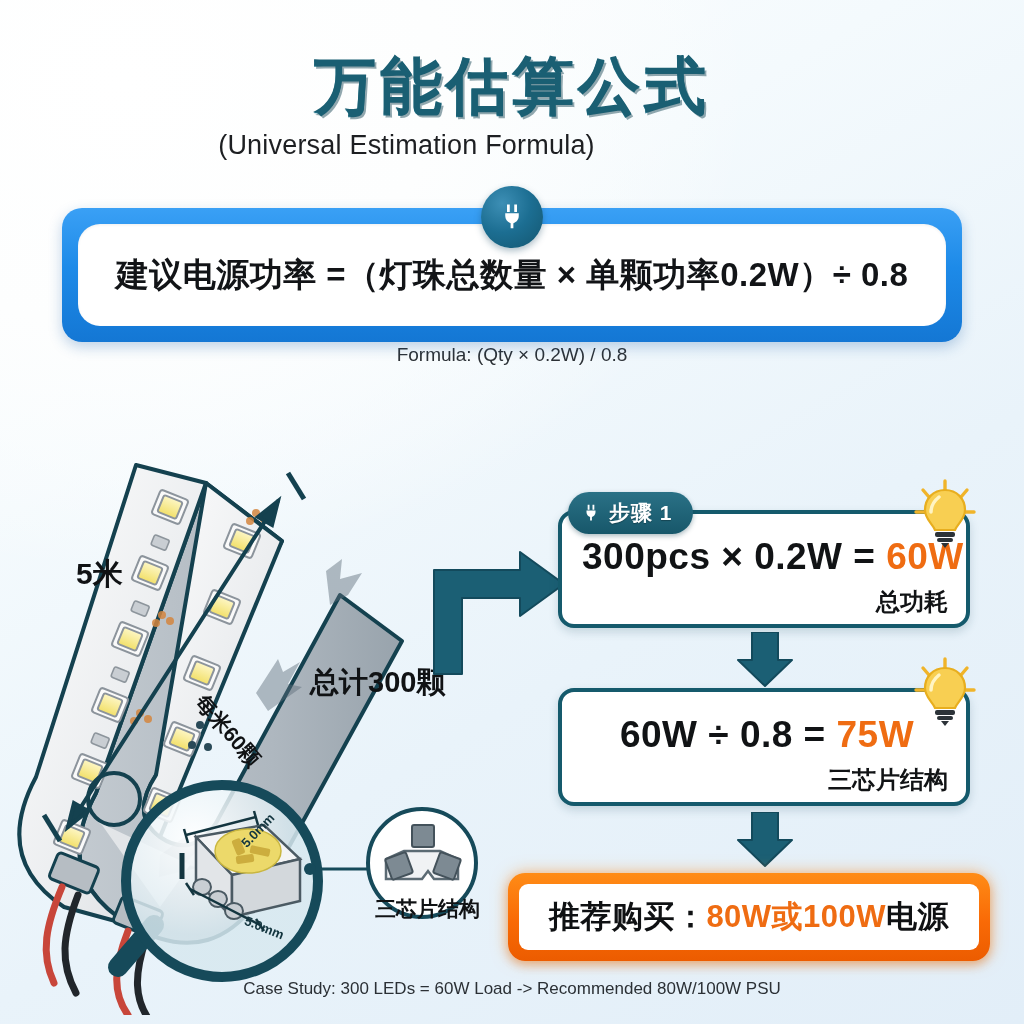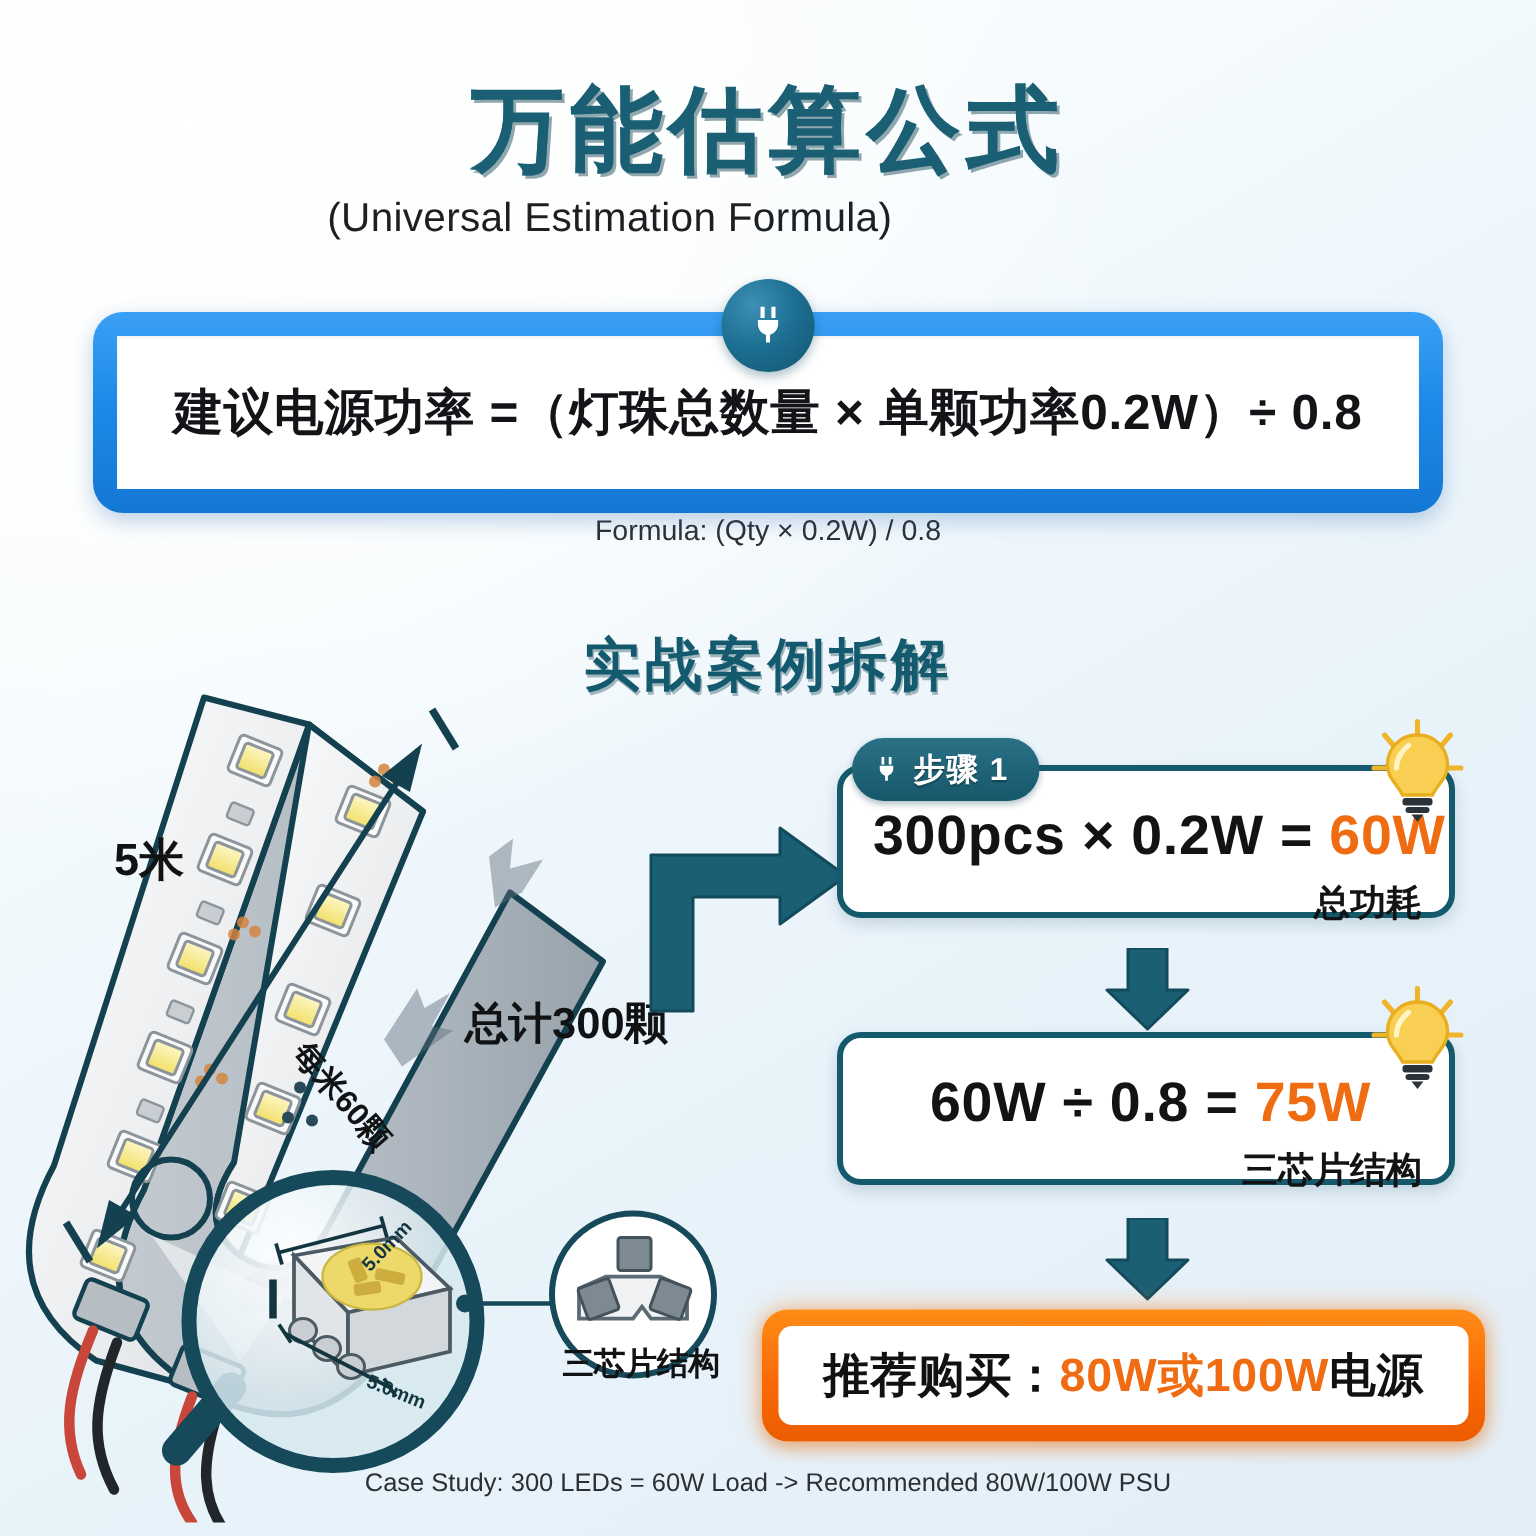--- a/index.html
+++ b/index.html
@@ -42,21 +42,21 @@
     position: absolute; top: 208px; left: 62px;
     width: 900px; height: 134px;
     border-radius: 20px;
     background: linear-gradient(180deg, #3aa0f5 0%, #1d8ae8 45%, #1477d4 100%);
     box-shadow: 0 5px 14px rgba(25,95,170,0.28);
     padding: 16px;
     z-index: 3;
   }
   .formula-inner {
     width: 100%; height: 100%;
-    background: #ffffff; border-radius: 0;
+    background: #ffffff; border-radius: 22px;
     display: flex; align-items: center; justify-content: center;
     box-shadow: inset 0 1px 3px rgba(0,0,0,0.07);
   }
   .formula-text {
     font-size: 33px; font-weight: bold; color: #121417;
     letter-spacing: 0.5px; white-space: nowrap;
   }
   .formula-caption {
     position: absolute; top: 344px; left: 0; width: 1024px;
     text-align: center; font-size: 19px; color: #2c3136;
@@ -94,21 +94,21 @@
     transform: rotate(-46deg); transform-origin: left top;
   }
   .lbl-mm-b {
     position: absolute; left: 238px; top: 458px;
     font-size: 13px; font-weight: bold; color: #13353f;
     transform: rotate(22deg); transform-origin: left top;
   }
   
   .step-card {
     position: absolute;
-    width: 412px; height: 102px;
+    width: 412px; height: 118px;
     background: #ffffff;
     border: 4px solid #155a6c; border-radius: 16px;
     box-shadow: 0 4px 10px rgba(20,70,90,0.18);
   }
   #step1-card { top: 510px; left: 558px; }
   #step2-card { top: 688px; left: 558px; }
   .step-badge {
     position: absolute; top: -22px; left: 6px;
     height: 42px; padding: 0 20px 0 13px;
     background: linear-gradient(180deg, #2a7186 0%, #17576a 100%);
@@ -173,21 +173,20 @@
       <path fill="#ffffff" d="M8 2h2.2v6H8V2zm5.8 0H16v6h-2.2V2zM6.6 9h10.8v2.2c0 2.7-1.8 5-4.3 5.7V21h-2.2v-4.1C8.4 16.2 6.6 13.9 6.6 11.2V9z"></path>
     </svg>
   </div>
   <div class="formula-frame">
     <div class="formula-inner">
       <div class="formula-text">建议电源功率 =（灯珠总数量 × 单颗功率0.2W）÷ 0.8</div>
     </div>
   </div>
   <div class="formula-caption">Formula: (Qty × 0.2W) / 0.8</div>
 
-  <div class="section-heading">实战案例拆解</div>
 
   <div class="illus">
     <svg width="500" height="560" viewBox="0 0 500 560">
       <defs>
         <linearGradient id="stripBody" x1="0" y1="0" x2="1" y2="1">
           <stop offset="0%" stop-color="#fdfdfd"></stop>
           <stop offset="55%" stop-color="#eceef0"></stop>
           <stop offset="100%" stop-color="#d6dade"></stop>
         </linearGradient>
         <linearGradient id="stripBack" x1="0" y1="0" x2="1" y2="0">

